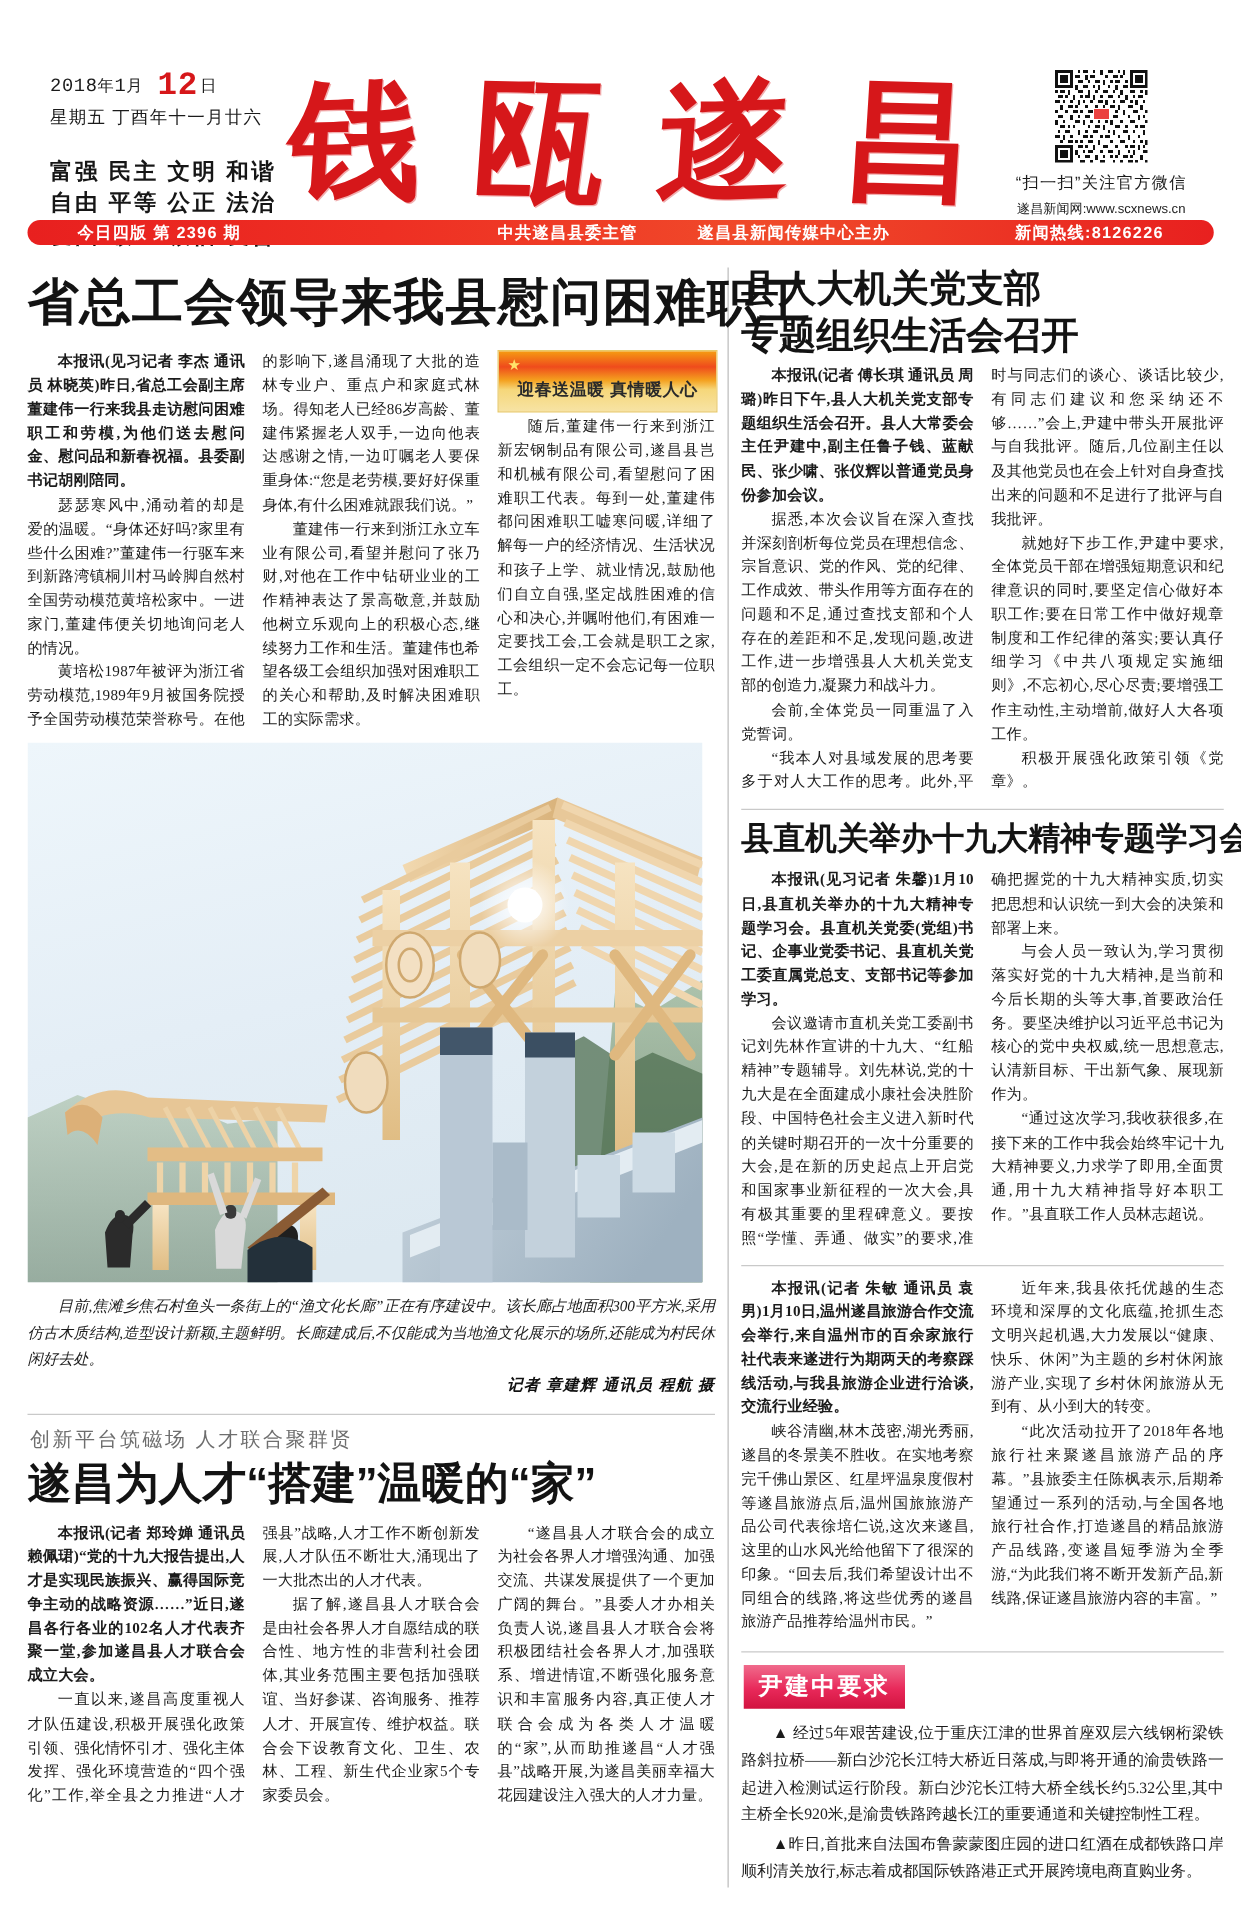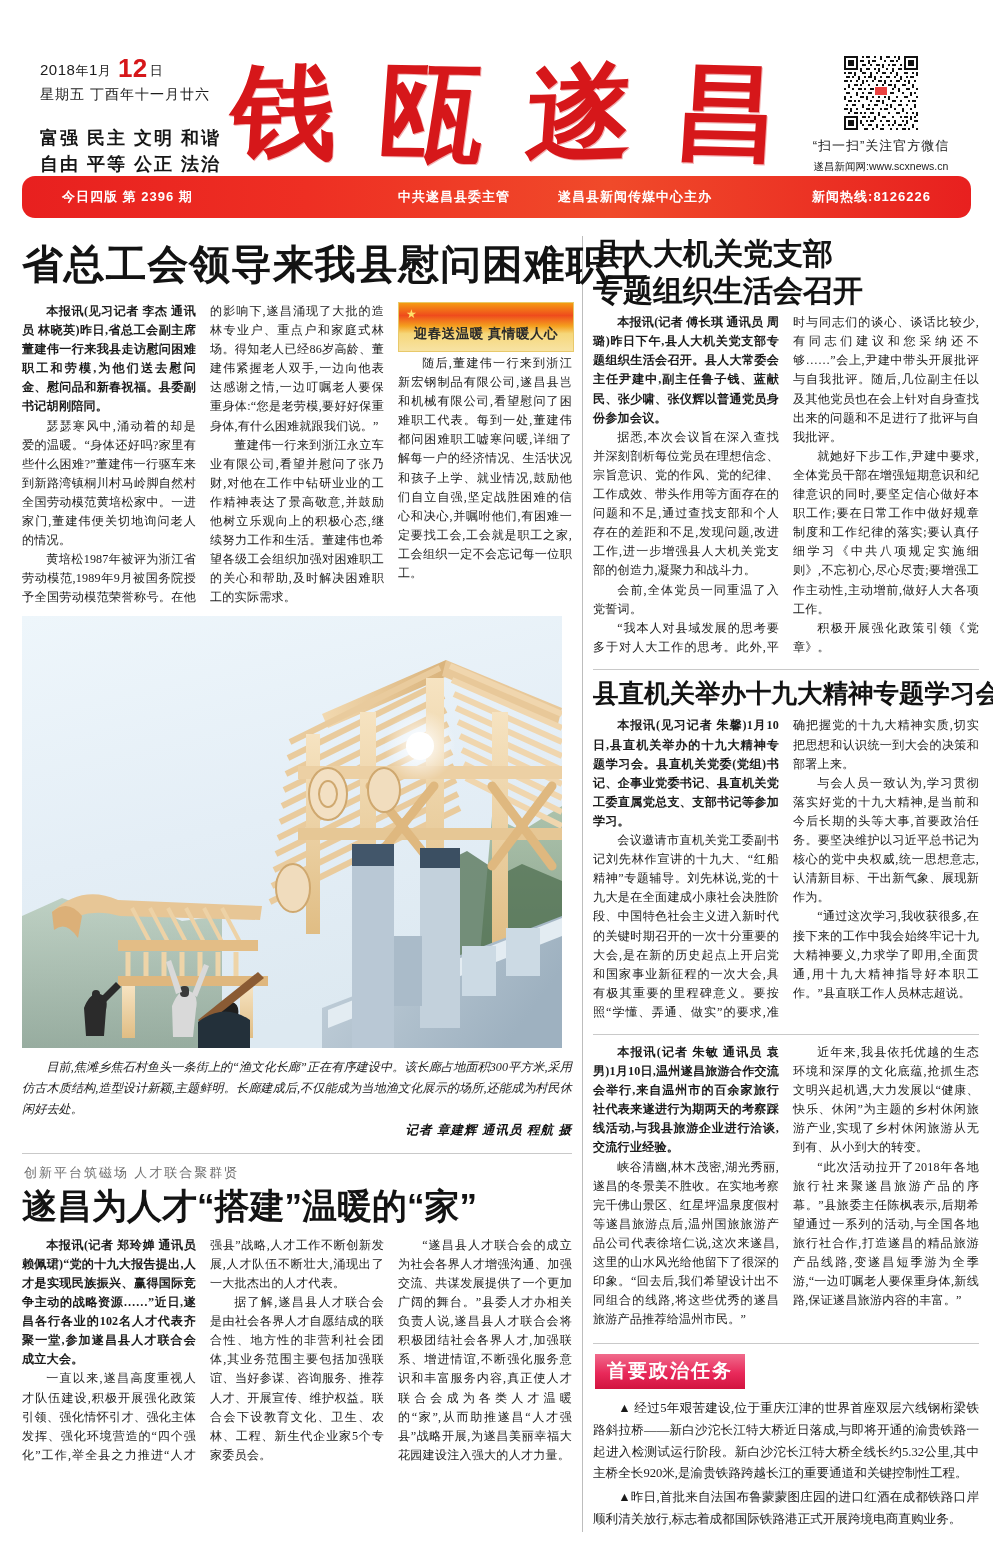--- a/index.html
+++ b/index.html
@@ -9,21 +9,21 @@
     background:#ffffff;
     font-family:"Liberation Serif","DejaVu Serif",serif;
     color:#111;
     overflow:hidden;
   }
   .page{position:relative;width:993px;height:1543px;box-sizing:border-box;}
 
   
   .masthead{position:relative;height:172px;padding:0 22px;box-sizing:border-box;}
   .mh-left{position:absolute;left:40px;top:58px;width:210px;}
-  .date-line{font-family:Liberation Sans, sans-serif;font-size:15px;color:#1b1b1b;letter-spacing:.5px;white-space:nowrap;}
+  .date-line{font-family:Liberation Mono, monospace;font-size:15px;color:#1b1b1b;letter-spacing:.5px;white-space:nowrap;}
   .date-line .big-day{color:#d6171a;font-weight:bold;font-size:26px;line-height:.8;vertical-align:-2px;margin:0 2px;}
   .date-line .u{font-size:13px;}
   .date-sub{font-family:"Liberation Sans","DejaVu Sans",sans-serif;font-size:14px;color:#1b1b1b;margin-top:6px;letter-spacing:1px;white-space:nowrap;}
   .values{margin-top:22px;font-family:"Liberation Sans","DejaVu Sans",sans-serif;font-size:18px;font-weight:bold;line-height:1.42;color:#161616;letter-spacing:2px;white-space:nowrap;}
 
   .mh-logo{position:absolute;left:232px;top:52px;width:548px;height:120px;
     display:flex;align-items:center;justify-content:space-between;}
   .mh-logo span{
     color:#d6171a;font-size:106px;line-height:1;font-weight:bold;
     font-family:"DejaVu Serif","Liberation Serif",serif;
@@ -35,21 +35,21 @@
   .mh-logo span:nth-child(4){transform:skewX(-2deg) rotate(1.5deg);}
 
   .mh-right{position:absolute;right:22px;top:56px;width:180px;text-align:center;}
   .qr{width:74px;height:74px;margin:0 auto;position:relative;background:#fff;}
   .qr svg{display:block;}
   .qr-cap{font-family:"Liberation Sans","DejaVu Sans",sans-serif;font-size:13px;color:#1b1b1b;margin-top:7px;letter-spacing:1px;white-space:nowrap;}
   .qr-line{font-family:"Liberation Sans","DejaVu Sans",sans-serif;font-size:10.5px;color:#1b1b1b;margin-top:5px;white-space:nowrap;}
 
   
   .redbar{
-    position:relative;margin:4px 22px 0 22px;height:42px;border-radius:13px;
+    position:relative;margin:4px 22px 0 22px;height:20px;border-radius:13px;
     background:linear-gradient(90deg,#e8201f 0%,#ee2f23 30%,#f04a2a 62%,#e8201f 100%);
     display:flex;align-items:center;color:#fff;
     font-family:"Liberation Sans","DejaVu Sans",sans-serif;font-size:13px;font-weight:bold;letter-spacing:1px;
   }
   .redbar .rb-l{position:absolute;left:40px;}
   .redbar .rb-c1{position:absolute;left:376px;}
   .redbar .rb-c2{position:absolute;left:536px;}
   .redbar .rb-r{position:absolute;right:40px;}
 
   
@@ -71,22 +71,22 @@
   }
   h2.head-r2{
     font-family:"Liberation Sans","DejaVu Sans",sans-serif;
     font-size:25.5px;font-weight:bold;margin:0 0 8px 0;color:#131313;line-height:1.2;white-space:nowrap;
   }
   h2.head-bl{
     font-family:"Liberation Sans","DejaVu Sans",sans-serif;
     font-size:35px;font-weight:bold;margin:2px 0 10px 0;color:#131313;line-height:1.15;white-space:nowrap;
   }
   .kicker{
-    font-family:Liberation Serif, serif;
-    font-size:13px;color:#6e6e6e;letter-spacing:2px;margin:0 0 4px 2px;
+    font-family:Liberation Sans, sans-serif;
+    font-size:16px;color:#6e6e6e;letter-spacing:2px;margin:0 0 4px 2px;
   }
 
   
   .cols3{column-count:3;column-gap:14px;column-rule:0;}
   .cols2{column-count:2;column-gap:14px;}
   .body{
     font-family:"Liberation Serif","DejaVu Serif",serif;
     font-size:12.1px;line-height:1.58;text-align:justify;text-justify:inter-ideograph;
     color:#1b1b1b;letter-spacing:.2px;
   }
@@ -580,28 +580,28 @@
         </div>
       </article>
 
       <hr class="sep-h thin">
 
       <article>
         <div class="cols2 body">
           <p><span class="lead">本报讯(记者 朱敏 通讯员 袁男)1月10日,温州遂昌旅游合作交流会举行,来自温州市的百余家旅行社代表来遂进行为期两天的考察踩线活动,与我县旅游企业进行洽谈,交流行业经验。</span></p>
           <p>峡谷清幽,林木茂密,湖光秀丽,遂昌的冬景美不胜收。在实地考察完千佛山景区、红星坪温泉度假村等遂昌旅游点后,温州国旅旅游产品公司代表徐培仁说,这次来遂昌,这里的山水风光给他留下了很深的印象。“回去后,我们希望设计出不同组合的线路,将这些优秀的遂昌旅游产品推荐给温州市民。”</p>
           <p>近年来,我县依托优越的生态环境和深厚的文化底蕴,抢抓生态文明兴起机遇,大力发展以“健康、快乐、休闲”为主题的乡村休闲旅游产业,实现了乡村休闲旅游从无到有、从小到大的转变。</p>
-          <p>“此次活动拉开了2018年各地旅行社来聚遂昌旅游产品的序幕。”县旅委主任陈枫表示,后期希望通过一系列的活动,与全国各地旅行社合作,打造遂昌的精品旅游产品线路,变遂昌短季游为全季游,“一边叮嘱老人要保重身体,新线路,保证遂昌旅游内容的丰富。”</p>
+          <p>“此次活动拉开了2018年各地旅行社来聚遂昌旅游产品的序幕。”县旅委主任陈枫表示,后期希望通过一系列的活动,与全国各地旅行社合作,打造遂昌的精品旅游产品线路,变遂昌短季游为全季游,“为此我们将不断开发新产品,新线路,保证遂昌旅游内容的丰富。”</p>
         </div>
       </article>
 
       <hr class="sep-h">
 
       <section>
-        <div class="news-head">首要政治任务</div>
+        <div class="news-head">尹建中要求</div>
         <div class="briefs">
           <p>▲ 经过5年艰苦建设,位于重庆江津的世界首座双层六线钢桁梁铁路斜拉桥——新白沙沱长江特大桥近日落成,与即将开通的渝贵铁路一起进入检测试运行阶段。新白沙沱长江特大桥全线长约5.32公里,其中主桥全长920米,是渝贵铁路跨越长江的重要通道和关键控制性工程。</p>
           <p>▲昨日,首批来自法国布鲁蒙蒙图庄园的进口红酒在成都铁路口岸顺利清关放行,标志着成都国际铁路港正式开展跨境电商直购业务。</p>
 
         </div>
       </section>
 
     </div>
   </div>
 </div>

